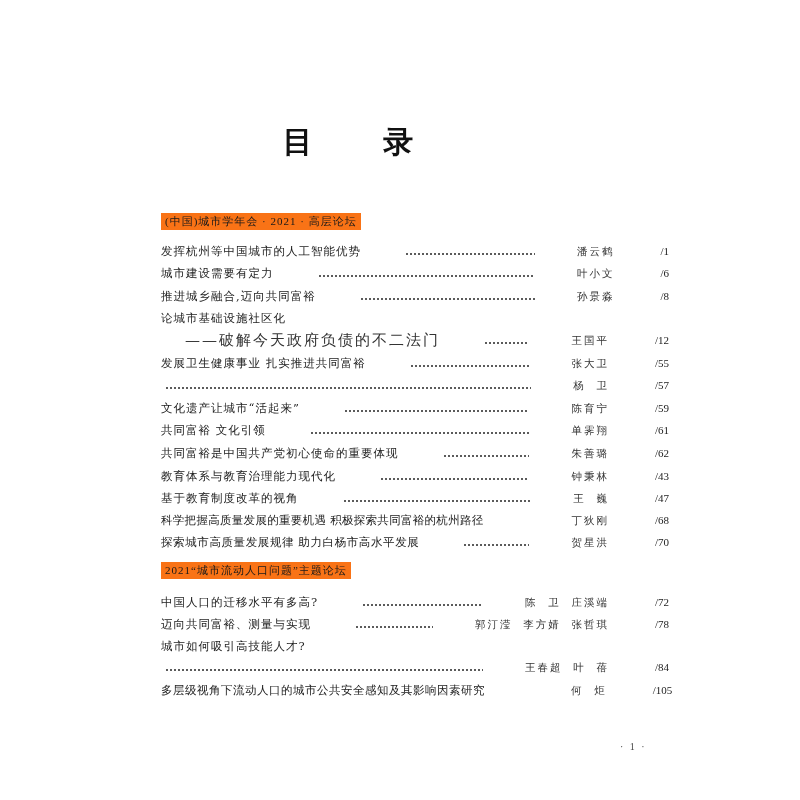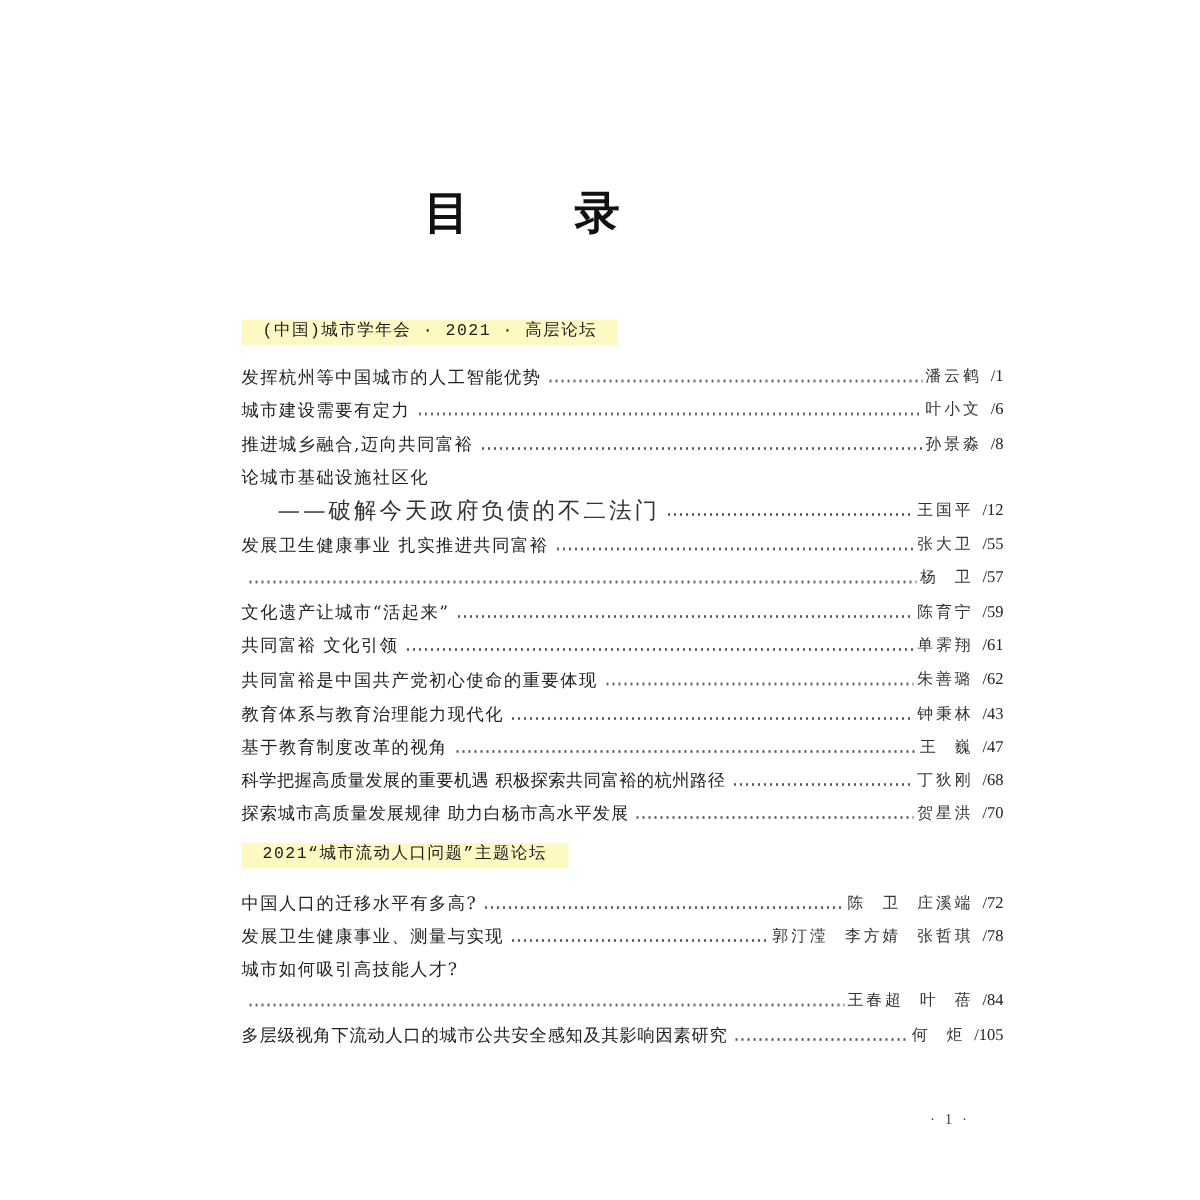--- a/index.html
+++ b/index.html
@@ -6,28 +6,28 @@
   body {
     width: 800px; height: 800px; background: #ffffff; position: relative; overflow: hidden;
     font-family: "DejaVu Serif", "Liberation Serif", serif; color: #222;
   }
   .title {
     position: absolute; top: 122px; left: 0; width: 696px; text-align: center;
     font-size: 30px; font-weight: bold; letter-spacing: 30px; color: #111;
     font-family: "DejaVu Serif", serif; text-indent: 30px;
   }
   .section-header {
-    position: absolute; left: 161px; height: 17px; background: #fef9c3;
-    font-family: Liberation Mono, monospace; font-size: 11px;
-    line-height: 17px; padding: 0 14px; color: #1a1a1a; letter-spacing: 1px; white-space: nowrap;
+    position: absolute; left: 161px; height: 17px; background: #f97316;
+    font-family: Liberation Serif, serif; font-size: 11px;
+    line-height: 17px; padding: 0 4px; color: #1a1a1a; letter-spacing: 1px; white-space: nowrap;
   }
   .toc { position: absolute; left: 161px; width: 508px; }
   .row {
     position: absolute; left: 0; width: 508px; height: 18px; display: flex; align-items: flex-end;
-    font-size: 11.5px; line-height: 18px; white-space: nowrap;
+    font-size: 11.5px; line-height: 18px; white-space: nowrap; gap: 40px;
   }
   .row .t { flex: 0 0 auto; letter-spacing: 1px; color: #222; }
   .row.sub .t { padding-left: 24px; font-size: 15px; letter-spacing: 2px; color: #333; }
   .row .dots {
     flex: 1 1 auto; overflow: hidden; margin: 0 2px 5px 4px; height: 2px;
     background-image: radial-gradient(circle, #555 0.7px, transparent 0.9px);
     background-size: 4px 2px; background-repeat: repeat-x;
   }
   .row .a { flex: 0 0 auto; font-size: 10.5px; letter-spacing: 2px; color: #333; white-space: pre; }
   .row .p { flex: 0 0 auto; font-size: 11px; margin-left: 6px; color: #222; font-family: "Liberation Serif", serif; }
@@ -129,21 +129,21 @@
 <div class="section-header" style="top:562px;">2021“城市流动人口问题”主题论坛</div>
 
 <div class="toc" style="top:0;">
   <div class="row" style="top:593px">
       <span class="t">中国人口的迁移水平有多高?</span>
       <span class="dots"></span>
       <span class="a">陈  卫  庄溪端</span>
       <span class="p">/72</span>
     </div>
   <div class="row" style="top:615px">
-      <span class="t">发展卫生健康事业、测量与实现</span>
+      <span class="t">迈向共同富裕、测量与实现</span>
       <span class="dots"></span>
       <span class="a">郭汀滢  李方婧  张哲琪</span>
       <span class="p">/78</span>
     </div>
   <div class="row" style="top:637px">
       <span class="t">城市如何吸引高技能人才?</span>
     </div>
   <div class="row sub" style="top:658px">
       <span class="dots"></span>
       <span class="a">王春超  叶  蓓</span>

